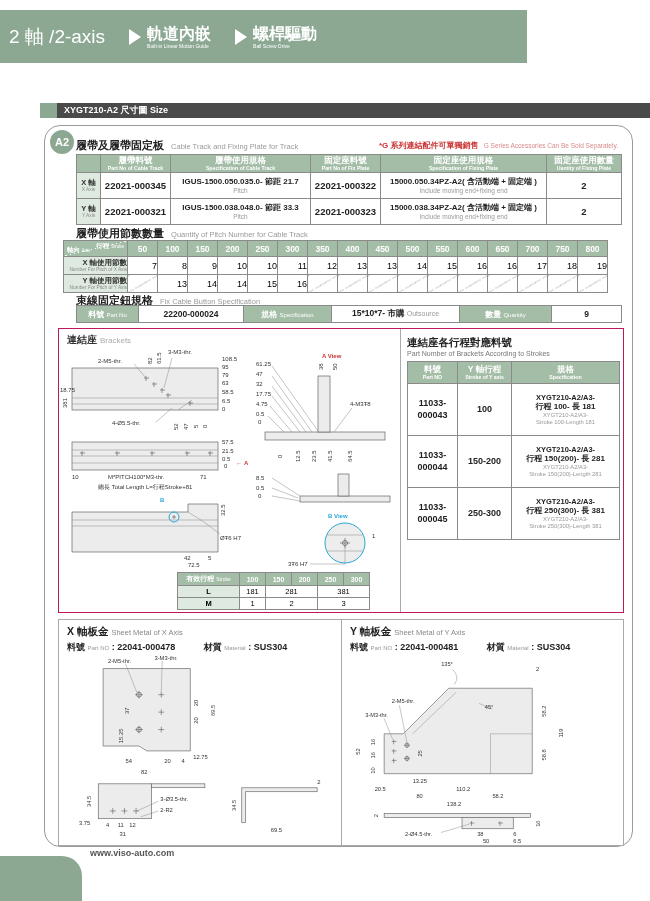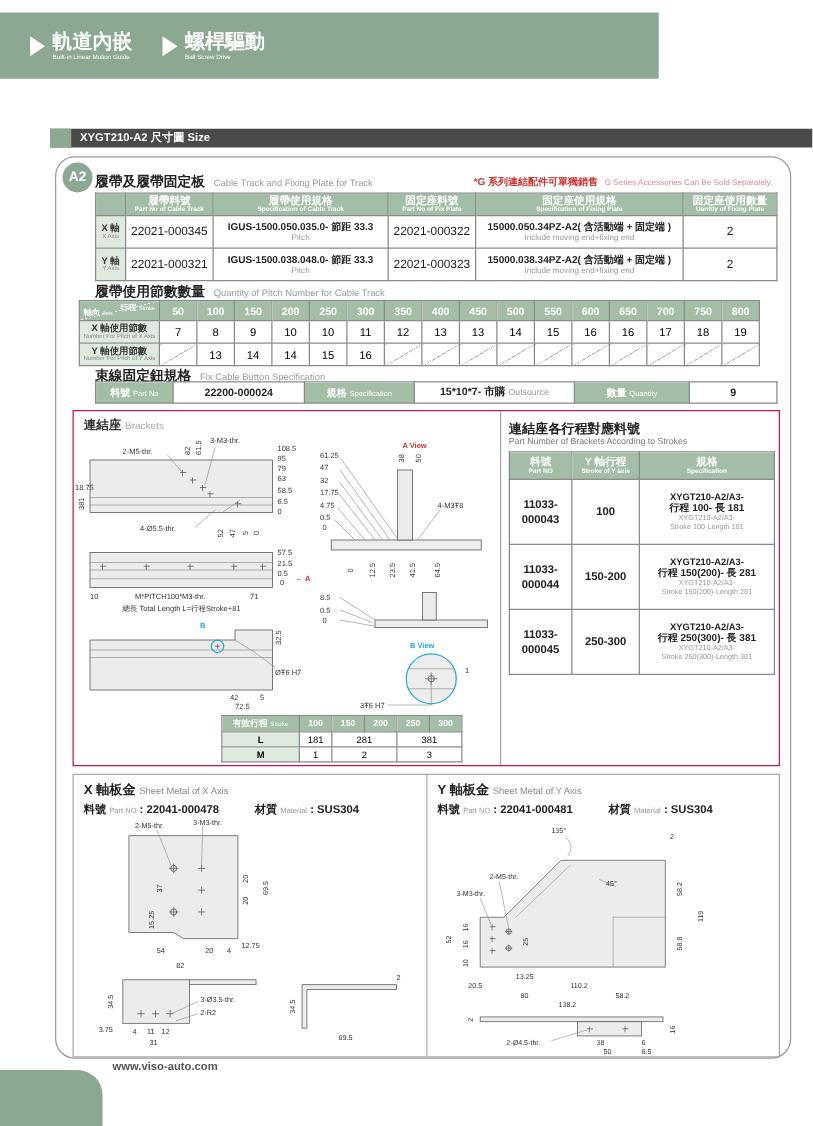--- a/index.html
+++ b/index.html
@@ -29,31 +29,31 @@
   .note .en { font-size:6.5px; color:#d98a8a; font-weight:normal; margin-left:3px; }
 
   table { border-collapse:collapse; table-layout:fixed; }
   td,th { border:1px solid #8a8a8a; text-align:center; vertical-align:middle; padding:0; overflow:hidden; }
   .thg { background:#A3BDA7; color:#fff; }
   .zh9 { display:block; font-size:8.5px; font-weight:bold; line-height:1.25; }
   .en5 { display:block; font-size:5.2px; line-height:1.15; }
   .lab { background:#DEEADF; }
   .lab .zh7 { display:block; font-size:7.5px; font-weight:bold; line-height:1.2; color:#333; }
   .lab .en4 { display:block; font-size:4.8px; color:#888; line-height:1.1; }
-  .val { font-size:9.5px; color:#222; }
+  .val { font-size:9.5px; color:#222;font-weight:bold; }
   .spec-zh { display:block; font-size:8px; font-weight:bold; color:#222; line-height:1.25; }
   .spec-en { display:block; font-size:6.5px; color:#999; line-height:1.1; }
 
   .tbl1 { position:absolute; left:31px; top:28px; width:545px; }
   .tbl1 th { height:17px; }
   .tbl1 td { height:26px;margin-top:40px; }
 
   .tbl2 { position:absolute; left:18px; top:114px; width:544px; }
   .tbl2 th { height:16px; font-size:8.5px; font-weight:bold; }
-  .tbl2 td { height:18px; font-size:9px; }
+  .tbl2 td { height:18px; font-size:9px;text-align:right; }
   .corner { position:relative; background:#A3BDA7; }
   .corner::after { content:""; position:absolute; inset:0; background:linear-gradient(to bottom right, transparent 49.4%, #fff 49.4%, #fff 50.6%, transparent 50.6%); }
   .corner .ct { position:absolute; top:1px; right:3px; color:#fff; font-size:6.5px; font-weight:bold; z-index:2; }
   .corner .cb { position:absolute; bottom:1px; left:3px; color:#fff; font-size:6.5px; font-weight:bold; z-index:2; }
   .corner .ce { font-weight:normal; font-size:4.5px; }
   .diag { background:linear-gradient(to bottom right, transparent 49.2%, #9c9c9c 49.2%, #9c9c9c 50.8%, transparent 50.8%); }
 
   .fixrow { position:absolute; left:31px; top:179px; width:545px; }
   .fixrow td { height:17px; }
   .fixrow .fl { background:#A3BDA7; color:#fff; font-size:8px; font-weight:bold; }
@@ -100,20 +100,21 @@
   svg .ln { stroke:#888; stroke-width:.5; fill:none; }
   svg .cross { stroke:#555; stroke-width:.6; }
 
   .footer-tab { position:absolute; left:0; top:856px; width:82px; height:45px; background:#8CA893; border-radius:0 20px 0 0; }
   .footer-url { position:absolute; left:90px; top:848px; font-size:9px; font-weight:bold; color:#555; }
 </style>
 </head>
 <body>
 
 <div class="hdr">
+  <span class="hdr-sub">2 軸 /2-axis</span>
   <div class="feat">
     <span class="tri"></span>
     <span>
       <span class="feat-zh">軌道內嵌</span>
       <span class="feat-en">Built-in Linear Motion Guide</span>
     </span>
   </div>
   <div class="feat">
     <span class="tri"></span>
     <span>
@@ -173,21 +174,21 @@
             <span class="en5">Uantity of Fixing Plate</span>
           </th>
     </tr>
     <tr>
       <td class="lab">
             <span class="zh7">X 軸</span>
             <span class="en4">X Axis</span>
           </td>
       <td class="val">22021-000345</td>
       <td>
-            <span class="spec-zh">IGUS-1500.050.035.0- 節距 33.3</span>
+            <span class="spec-zh">IGUS-1500.050.035.0- 節距 21.7</span>
             <span class="spec-en">Pitch</span>
           </td>
       <td class="val">22021-000322</td>
       <td>
             <span class="spec-zh">15000.050.34PZ-A2( 含活動端 + 固定端 )</span>
             <span class="spec-en">Include moving end+fixing end</span>
           </td>
       <td class="val">2</td>
     </tr>
     <tr>

